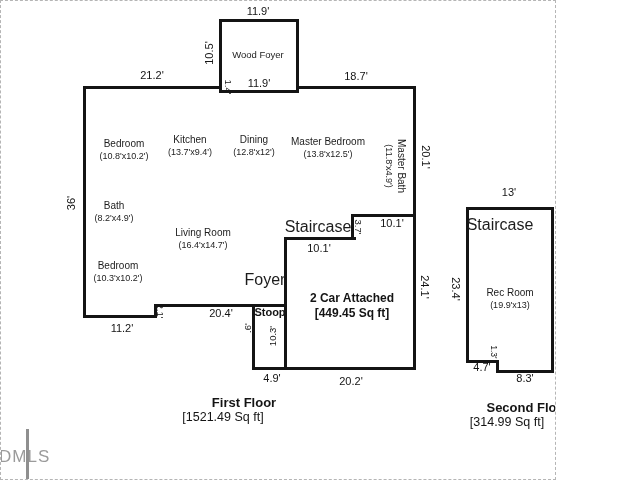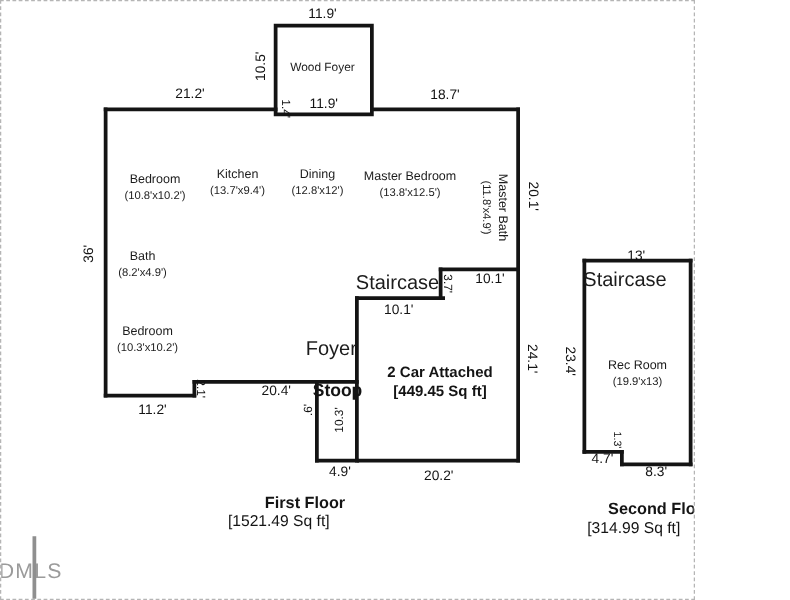--- a/index.html
+++ b/index.html
@@ -11,21 +11,21 @@
   .wall{position:absolute;background:#141414;}
   .grayline{position:absolute;background:#8f8f8f;}
   .lbl{position:absolute;transform:translate(-50%,-50%);white-space:nowrap;color:#141414;text-align:center;}
   .rot90{transform:translate(-50%,-50%) rotate(90deg);}
   .rotn90{transform:translate(-50%,-50%) rotate(-90deg);}
   .dim{font-size:11px;}
   .dim-sm{font-size:9.5px;}
   .room{font-size:10px;line-height:12px;color:#1c1c1c;}
   .room .sub{font-size:9px;}
   .single{font-size:16px;color:#1c1c1c;}
-  .stoop-lbl{font-size:14px;font-weight:bold;}
+  .stoop-lbl{font-size:11px;font-weight:bold;}
   .garage-lbl{font-size:12px;font-weight:bold;line-height:15px;text-align:center;}
   .title{font-size:13px;font-weight:bold;padding-left:42px;}
   .areaL{font-size:12.5px;}
   .watermark{position:absolute;left:-2px;top:446px;font-size:17px;color:#9b9b9b;letter-spacing:1px;transform:none;}
 </style>
 </head>
 <body>
 
 <div class="canvas">
 
@@ -97,34 +97,38 @@
     <div class="sub">(13.8'x12.5')</div>
   </div>
   <div class="lbl room rot90" style="left:394px;top:165px;">
     <div>Master Bath</div>
     <div class="sub">(11.8'x4.9')</div>
   </div>
   <div class="lbl room" style="left:113px;top:211px;">
     <div>Bath</div>
     <div class="sub">(8.2'x4.9')</div>
   </div>
+  <div class="lbl room" style="left:202px;top:238px;">
+    <div>Living Room</div>
+    <div class="sub">(16.4'x14.7')</div>
+  </div>
   <div class="lbl room" style="left:117px;top:271px;">
     <div>Bedroom</div>
     <div class="sub">(10.3'x10.2')</div>
   </div>
   <div class="lbl single" style="left:317px;top:226px;">Staircase</div>
   <div class="lbl single" style="left:264px;top:279px;">Foyer</div>
   <div class="lbl stoop-lbl" style="left:269px;top:311px;">Stoop</div>
   <div class="lbl garage-lbl" style="left:351px;top:297px;">2 Car Attached</div>
   <div class="lbl garage-lbl" style="left:351px;top:312px;">[449.45 Sq ft]</div>
 
   <div class="lbl title" style="left:222px;top:401px;">First Floor</div>
   <div class="lbl areaL" style="left:222px;top:416px;">[1521.49 Sq ft]</div>
 
-  <div class="lbl dim" style="left:508px;top:204px;">13'</div>
+  <div class="lbl dim" style="left:508px;top:191px;">13'</div>
   <div class="lbl dim rot90" style="left:455px;top:288px;">23.4'</div>
   <div class="lbl dim rot90" style="left:558px;top:289px;">24.7'</div>
   <div class="lbl dim" style="left:481px;top:366px;">4.7'</div>
   <div class="lbl rot90" style="left:493px;top:351px;font-size:8.5px;">1.3'</div>
   <div class="lbl dim" style="left:524px;top:377px;">8.3'</div>
   <div class="lbl single" style="left:499px;top:224px;">Staircase</div>
   <div class="lbl room" style="left:509px;top:298px;">
     <div>Rec Room</div>
     <div class="sub">(19.9'x13)</div>
   </div>

